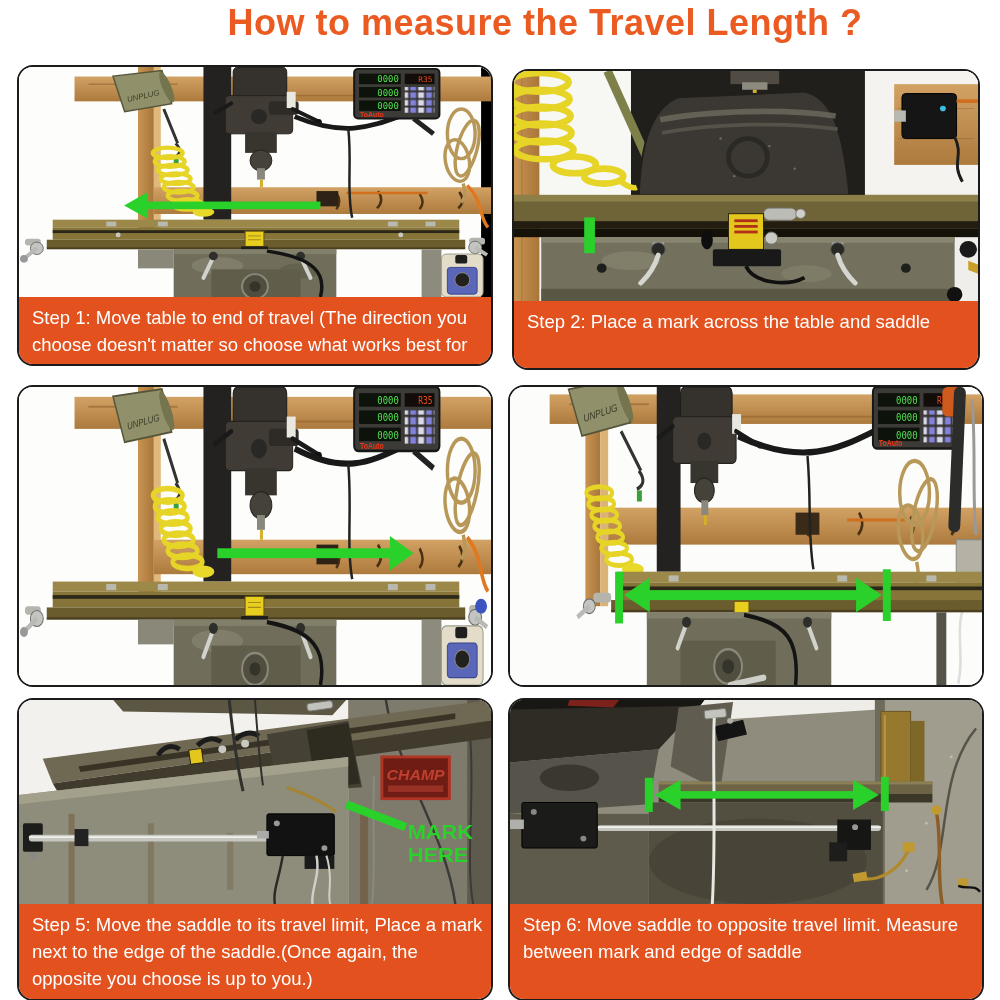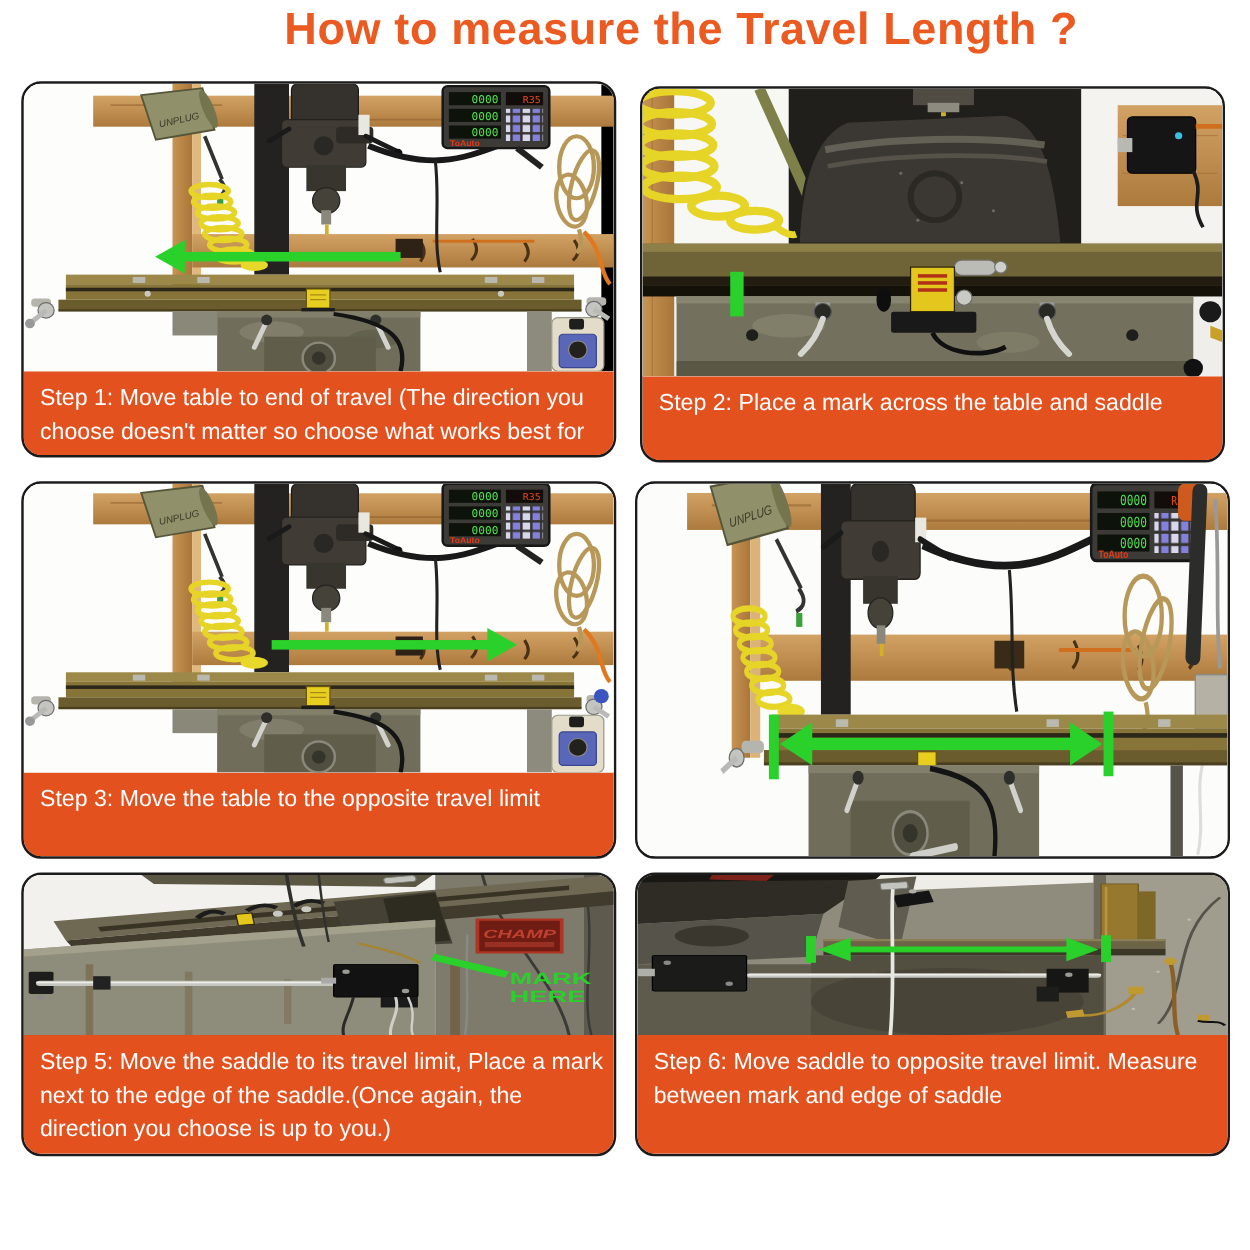--- a/index.html
+++ b/index.html
@@ -5,21 +5,21 @@
   html,body{margin:0;padding:0;background:#fff;}
   body{width:1000px;height:1000px;font-family:"Liberation Sans",sans-serif;position:relative;}
   .page{position:relative;width:1000px;height:1000px;background:#fff;overflow:hidden;}
   .title{position:absolute;top:2px;left:0;width:100%;margin:0;text-align:center;
          font-size:36px;font-weight:bold;letter-spacing:.5px;
          color:var(--title-orange,#eb5a21);padding-left:45px;}
   .grid{position:absolute;top:65px;left:17px;width:967px;display:grid;
         grid-template-columns:476px 476px;column-gap:15px;row-gap:11px;}
   .panel{box-sizing:border-box;border:2px solid #1b1b1b;border-radius:16px;overflow:hidden;
          background:#fff;display:flex;flex-direction:column;}
-  .r1{height:301px}.r2{height:302px}.r3{height:227px}
+  .r1{height:301px}.r2{height:302px}.r3{height:303px}
   .photo{flex:1;position:relative;background:#f4f3ef;}
   .photo svg{position:absolute;inset:0;width:100%;height:100%;display:block;}
   .caption{background:var(--caption-orange,#e3511f);color:#fff;font-size:18.5px;
            line-height:27px;padding:7px 8px 0 13px;flex:none;}
   .cap-s{height:60px}.cap-l{height:88px}
   svg text{font-family:"Liberation Sans",sans-serif;}
   svg text.seg{font-family:"DejaVu Sans Mono",monospace;}
   .grn{fill:var(--green,#2ad12a);}
   .grn-s{stroke:var(--green,#2ad12a);}
   .grn-t{fill:var(--green,#2ad12a);font-weight:bold;}
@@ -380,21 +380,20 @@
           <g>
             <rect x="406" y="189" width="20" height="53" fill="#8d8b7d"></rect>
             <rect x="426" y="194" width="42" height="48" rx="5" fill="#e2dcc8" stroke="#9a9a8a"></rect>
             <rect x="432" y="208" width="30" height="28" rx="3" fill="#5a66b8" stroke="#3a4690"></rect>
             <circle cx="447" cy="221" r="7.5" fill="#22211e" stroke="#888"></circle>
             <rect x="440" y="195" width="12" height="9" rx="2" fill="#1e1e1c"></rect>
             <circle cx="466" cy="178" r="6" fill="#3a55c0"></circle>
           </g>
         </svg>
       </div>
-      <figcaption class="caption cap-s">Step 3: Move the table to the opposite travel limit</figcaption>
     </figure>
 
     <figure class="panel r2" style="margin:0">
       <div class="photo">
         <svg viewBox="0 0 476 242" preserveAspectRatio="none">
           <g>
             <rect x="0" y="0" width="476" height="242" fill="#fcfcfa"></rect>
           </g>
           <g>
             <rect x="40" y="6" width="436" height="24" fill="url(#wood)"></rect>
@@ -568,21 +567,21 @@
             <path d="M266,164 C262,190 256,200 258,215" stroke="#2a2a28" stroke-width="2.5"></path>
             <path d="M270,92 C292,100 310,110 320,118" stroke="#a58432" stroke-width="3"></path>
           </g>
           <g>
             <line class="grn-s" x1="330" y1="110" x2="390" y2="134" stroke-width="9"></line>
             <text class="grn-t" x="392" y="147" font-size="22">MARK</text>
             <text class="grn-t" x="392" y="171" font-size="22">HERE</text>
           </g>
         </svg>
       </div>
-      <figcaption class="caption cap-l">Step 5: Move the saddle to its travel limit, Place a mark next to the edge of the saddle.(Once again, the direction you choose is up to you.)</figcaption>
+      <figcaption class="caption cap-l">Step 5: Move the saddle to its travel limit, Place a mark next to the edge of the saddle.(Once again, the opposite you choose is up to you.)</figcaption>
     </figure>
 
     <figure class="panel r3" style="margin:0">
       <div class="photo">
         <svg viewBox="0 0 476 215" preserveAspectRatio="none">
           <g>
             <rect x="0" y="0" width="476" height="215" fill="#8f8b7d"></rect>
             <polygon points="190,0 430,0 430,6 195,22" fill="#eeede7"></polygon>
             <rect x="368" y="0" width="108" height="215" fill="#a09c8e"></rect>
             <rect x="368" y="0" width="10" height="215" fill="#6e6a5c"></rect>

